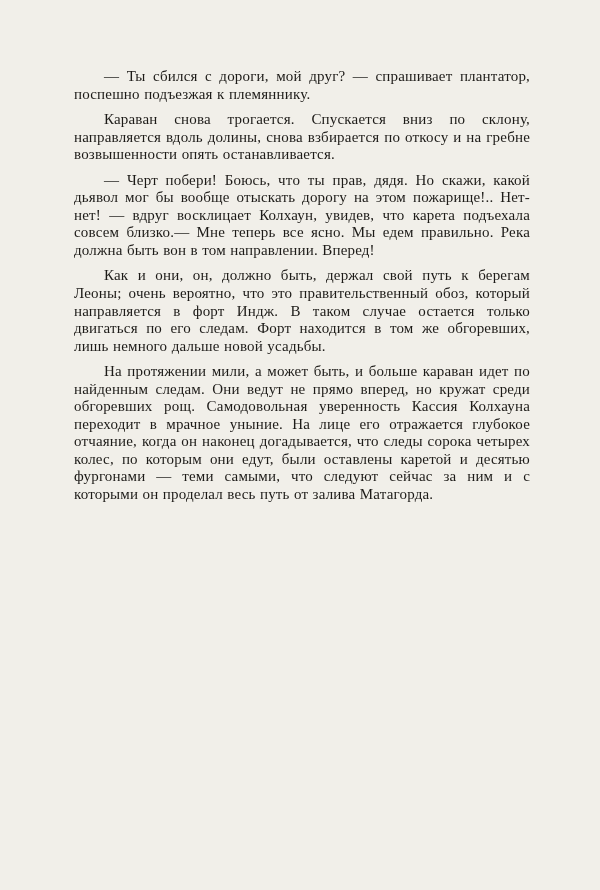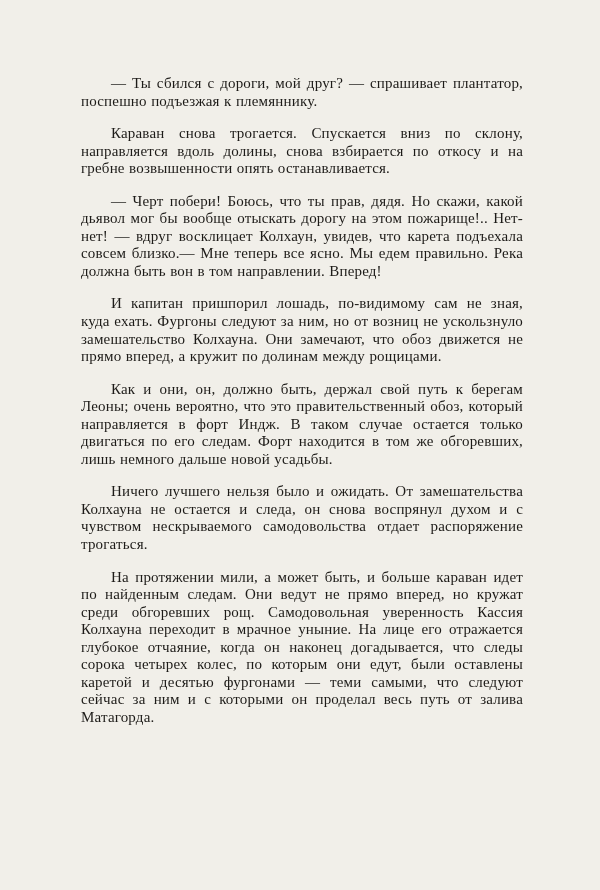--- a/index.html
+++ b/index.html
@@ -12,35 +12,33 @@
     overflow: hidden;
     font-family: "Liberation Serif", "DejaVu Serif", serif;
   }
   .page {
     box-sizing: border-box;
     width: 600px;
     height: 890px;
     padding: 60px 62px 20px 66px;
   }
   .text-block p {
-    margin: 15px;
+    margin: 8px;
     font-size: 15px;
     line-height: 17.55px;
     text-align: justify;
     text-indent: 30px;
     letter-spacing: 0.012em;
     word-spacing: 0.03em;
   }
 </style>
 </head>
 <body style="background: rgb(241, 239, 233); color: rgb(29, 27, 24);">
 
 <div class="page">
   <div class="text-block">
     <p>— Ты сбился с дороги, мой друг? — спрашивает плантатор, поспешно подъезжая к племяннику.</p>
     <p>Караван снова трогается. Спускается вниз по склону, направляется вдоль долины, снова взбирается по откосу и на гребне возвышенности опять останавливается.</p>
     <p>— Черт побери! Боюсь, что ты прав, дядя. Но скажи, какой дьявол мог бы вообще отыскать дорогу на этом пожарище!.. Нет-нет! — вдруг восклицает Колхаун, увидев, что карета подъехала совсем близко.— Мне теперь все ясно. Мы едем правильно. Река должна быть вон в том направлении. Вперед!</p>
-    <p>И капитан пришпорил лошадь, по-видимому сам не зная, куда ехать. Фургоны следуют за ним, но от возниц не ускользнуло замешательство Колхауна. Они замечают, что обоз движется не прямо вперед, а кружит по долинам между рощицами.</p>
     <p>Как и они, он, должно быть, держал свой путь к берегам Леоны; очень вероятно, что это правительственный обоз, который направляется в форт Индж. В таком случае остается только двигаться по его следам. Форт находится в том же обгоревших, лишь немного дальше новой усадьбы.</p>
-    <p>Ничего лучшего нельзя было и ожидать. От замешательства Колхауна не остается и следа, он снова воспрянул духом и с чувством нескрываемого самодовольства отдает распоряжение трогаться.</p>
     <p>На протяжении мили, а может быть, и больше караван идет по найденным следам. Они ведут не прямо вперед, но кружат среди обгоревших рощ. Самодовольная уверенность Кассия Колхауна переходит в мрачное уныние. На лице его отражается глубокое отчаяние, когда он наконец догадывается, что следы сорока четырех колес, по которым они едут, были оставлены каретой и десятью фургонами — теми самыми, что следуют сейчас за ним и с которыми он проделал весь путь от залива Матагорда.</p>
   </div>
 </div>
 
 </body></html>

